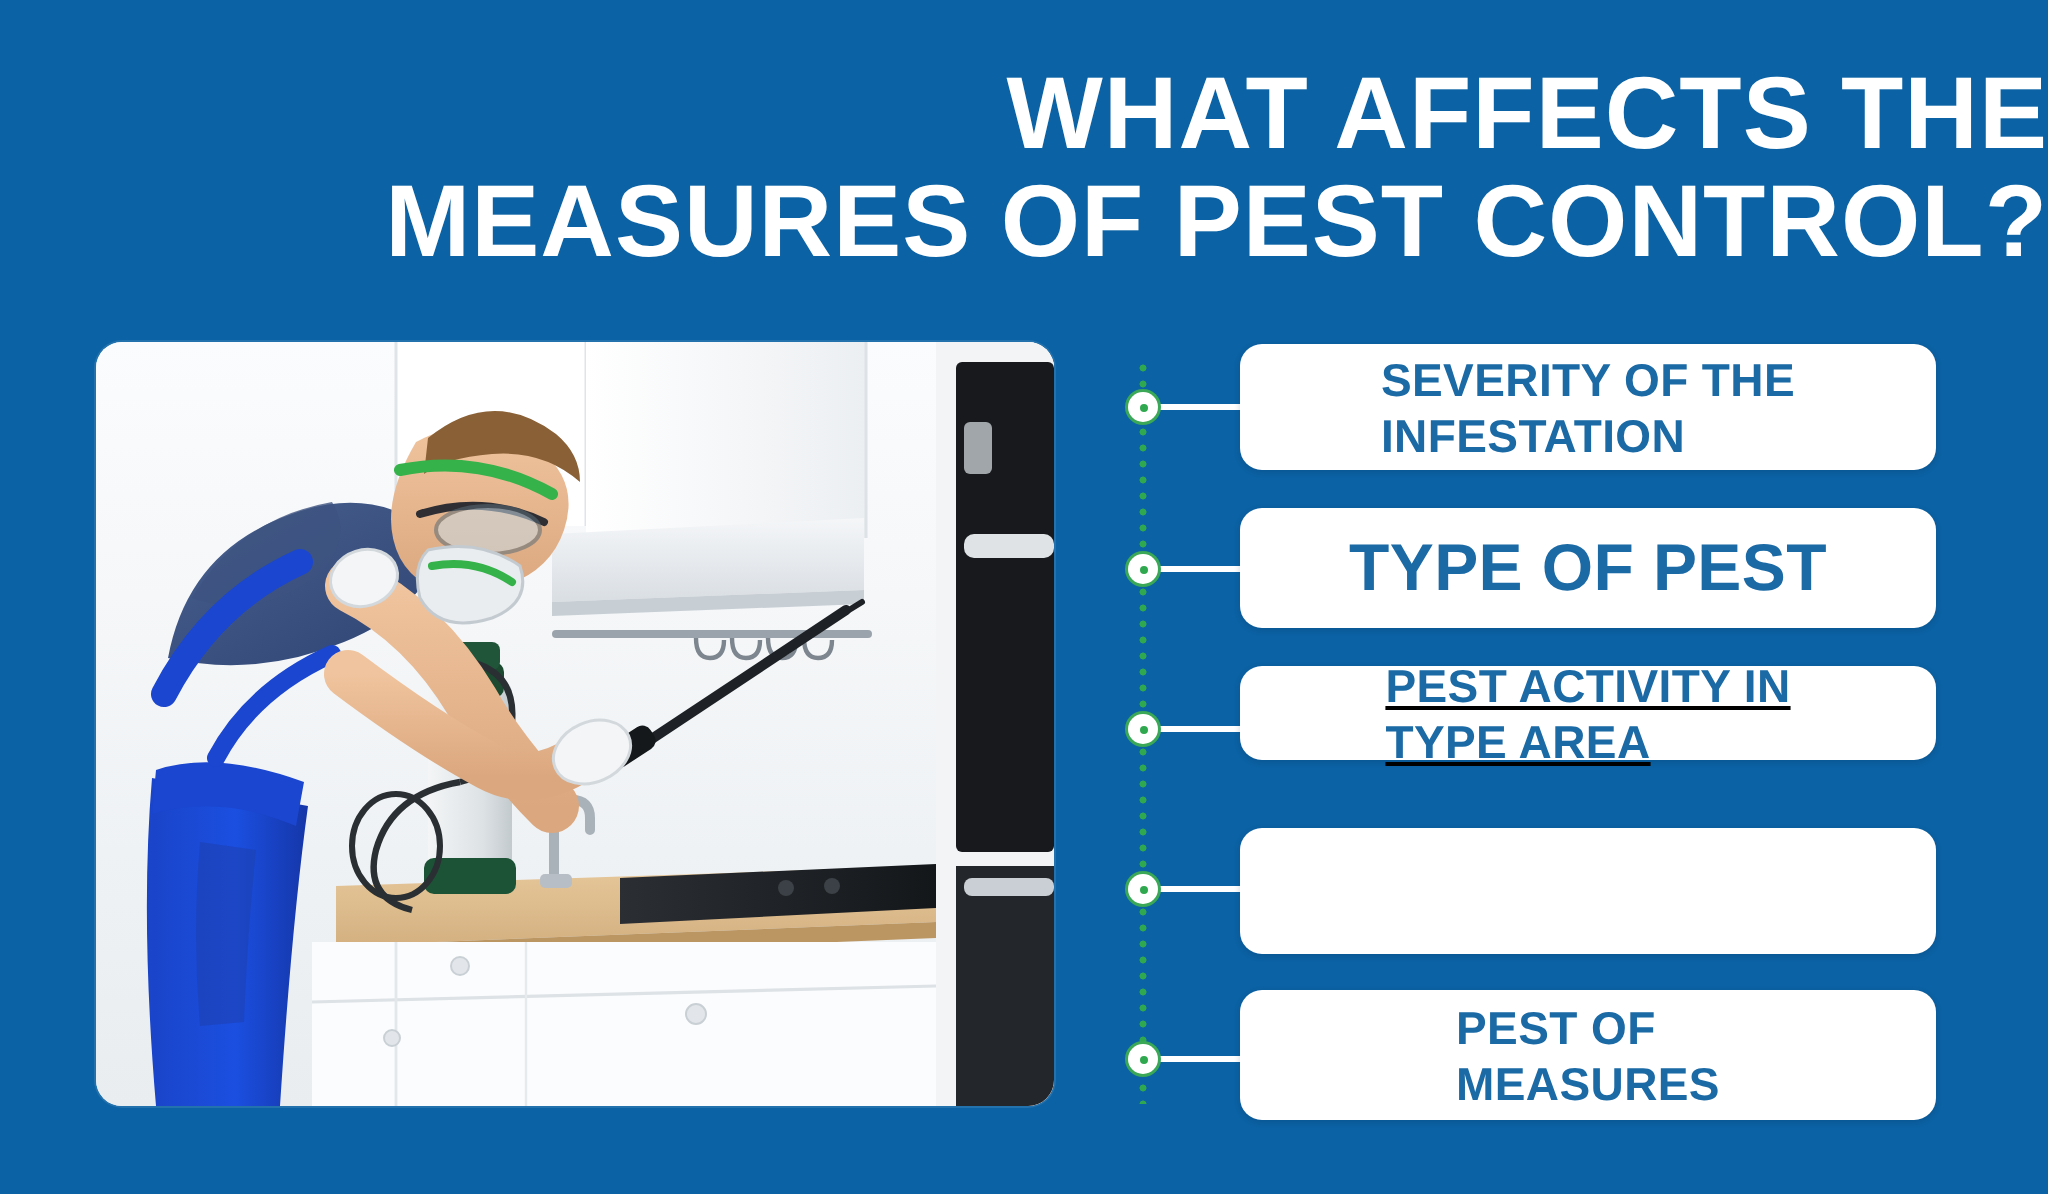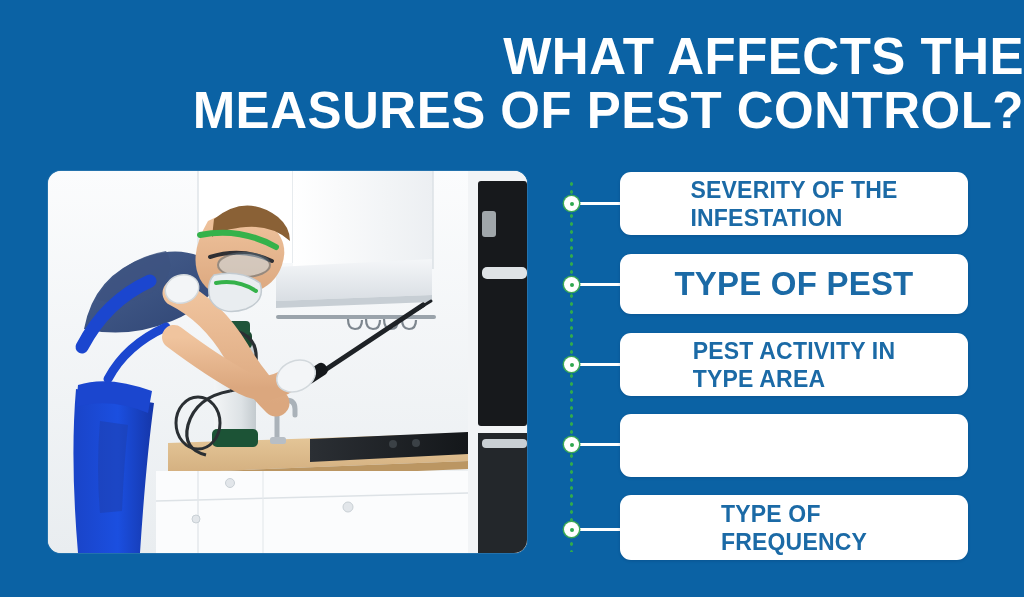--- a/index.html
+++ b/index.html
@@ -282,37 +282,37 @@
   <div class="connector" style="top:283px;"></div>
   <div class="node" style="top:277px;"></div>
   <div class="item-box" style="top:254px; height:60px;">
     <div class="item-label single">
       <span>TYPE OF PEST</span>
     </div>
   </div>
 
   <div class="connector" style="top:363px;"></div>
   <div class="node" style="top:357px;"></div>
-  <div class="item-box" style="top:333px; height:63px;">
+  <div class="item-box" style="top:333px; height:47px;text-decoration:underline;">
     <div class="item-label">
       <span>PEST ACTIVITY IN</span><br>
       <span>TYPE AREA</span>
     </div>
   </div>
 
   <div class="connector" style="top:443px;"></div>
   <div class="node" style="top:437px;"></div>
   <div class="item-box" style="top:414px; height:63px;">
     <div class="item-label">
       <br>
     </div>
   </div>
 
   <div class="connector" style="top:528px;"></div>
   <div class="node" style="top:522px;"></div>
   <div class="item-box" style="top:495px; height:65px;">
     <div class="item-label">
-      <span>TYPE OF</span><br>
-      <span>FREQUENCY</span>
+      <span>PEST OF</span><br>
+      <span>MEASURES</span>
     </div>
   </div>
 
 </div>
 
 </body></html>

